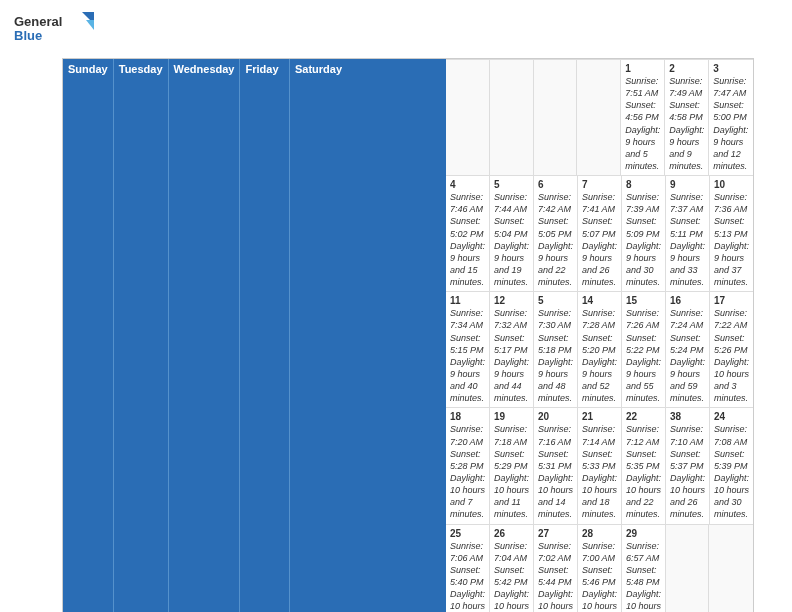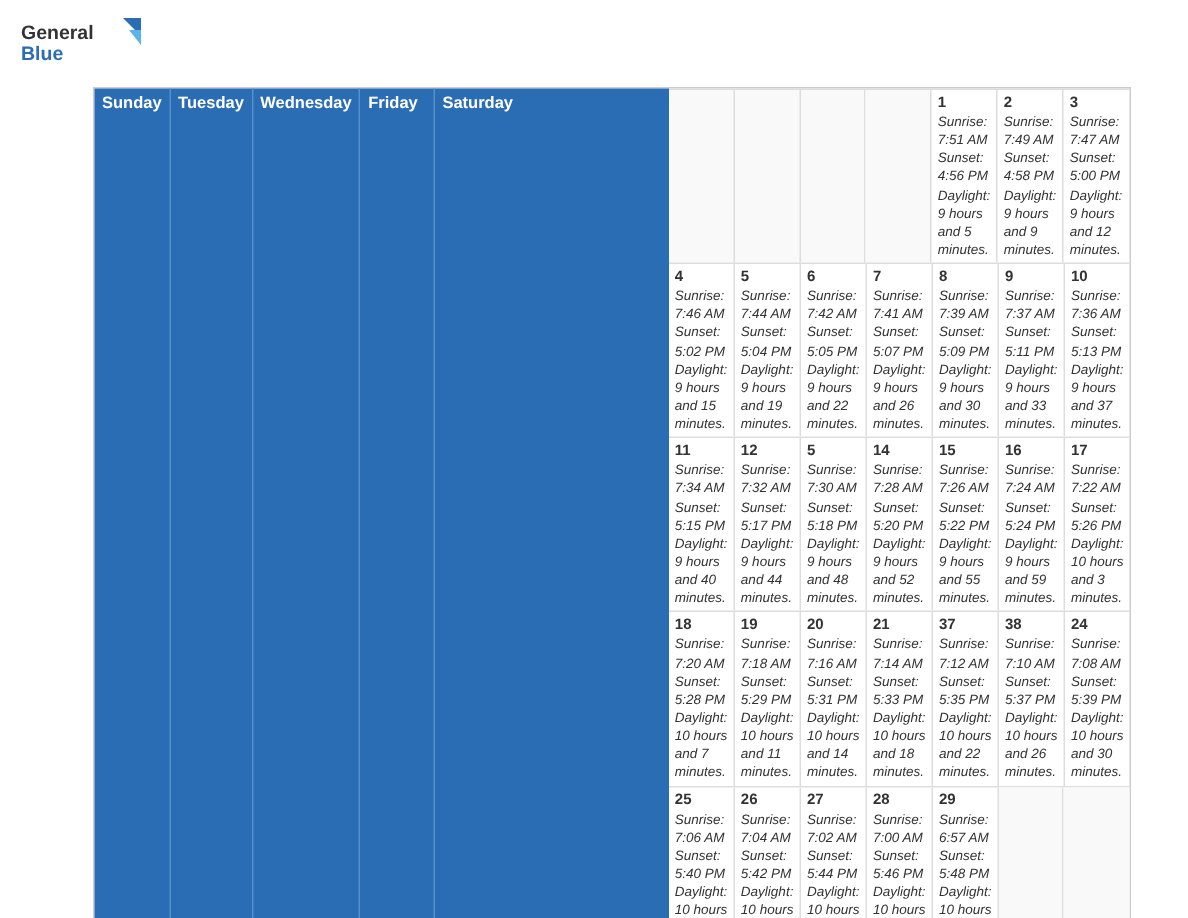--- a/index.html
+++ b/index.html
@@ -214,21 +214,21 @@
           </div>
           <div class="cal-cell">
             <span class="day-num">20</span>
             <div class="cell-text">Sunrise: 7:16 AM<br>Sunset: 5:31 PM<br>Daylight: 10 hours<br>and 14 minutes.</div>
           </div>
           <div class="cal-cell">
             <span class="day-num">21</span>
             <div class="cell-text">Sunrise: 7:14 AM<br>Sunset: 5:33 PM<br>Daylight: 10 hours<br>and 18 minutes.</div>
           </div>
           <div class="cal-cell">
-            <span class="day-num">37</span>
+            <span class="day-num">22</span>
             <div class="cell-text">Sunrise: 7:12 AM<br>Sunset: 5:35 PM<br>Daylight: 10 hours<br>and 22 minutes.</div>
           </div>
           <div class="cal-cell">
             <span class="day-num">38</span>
             <div class="cell-text">Sunrise: 7:10 AM<br>Sunset: 5:37 PM<br>Daylight: 10 hours<br>and 26 minutes.</div>
           </div>
           <div class="cal-cell">
             <span class="day-num">24</span>
             <div class="cell-text">Sunrise: 7:08 AM<br>Sunset: 5:39 PM<br>Daylight: 10 hours<br>and 30 minutes.</div>
           </div>

